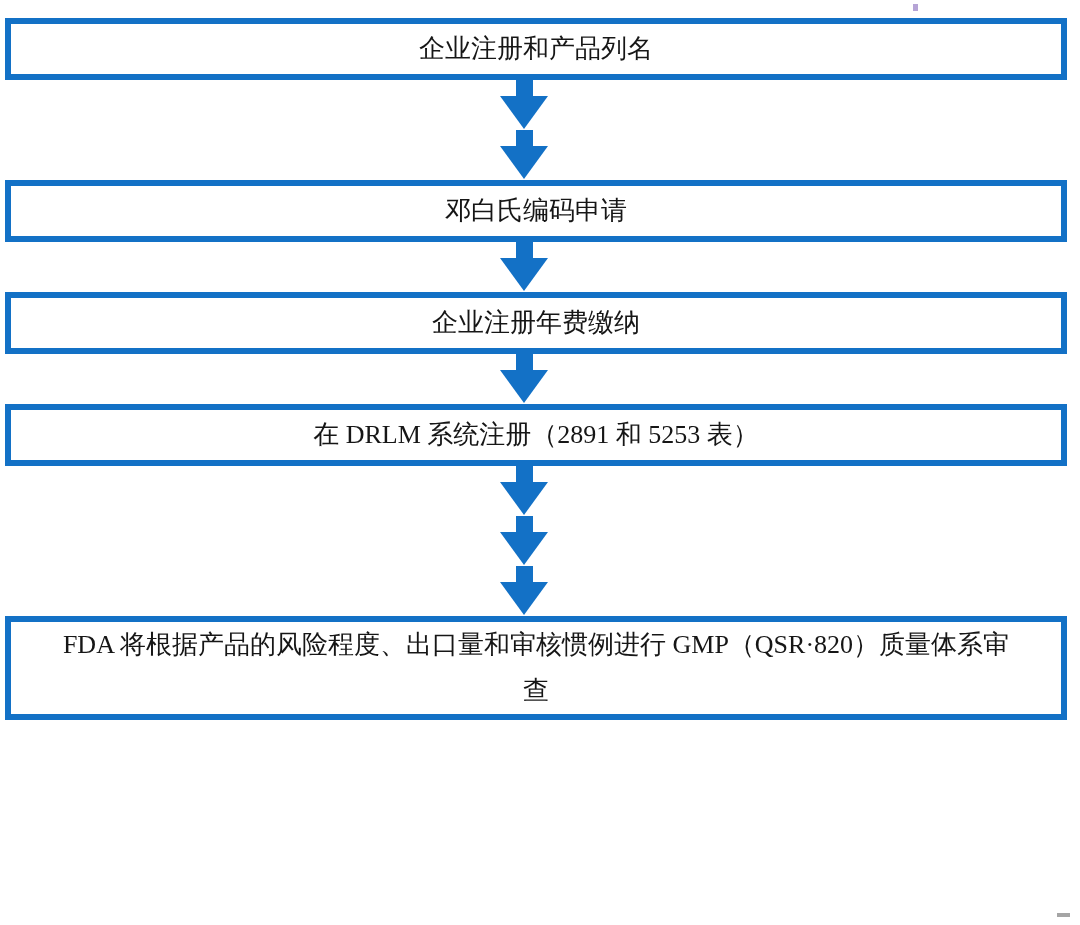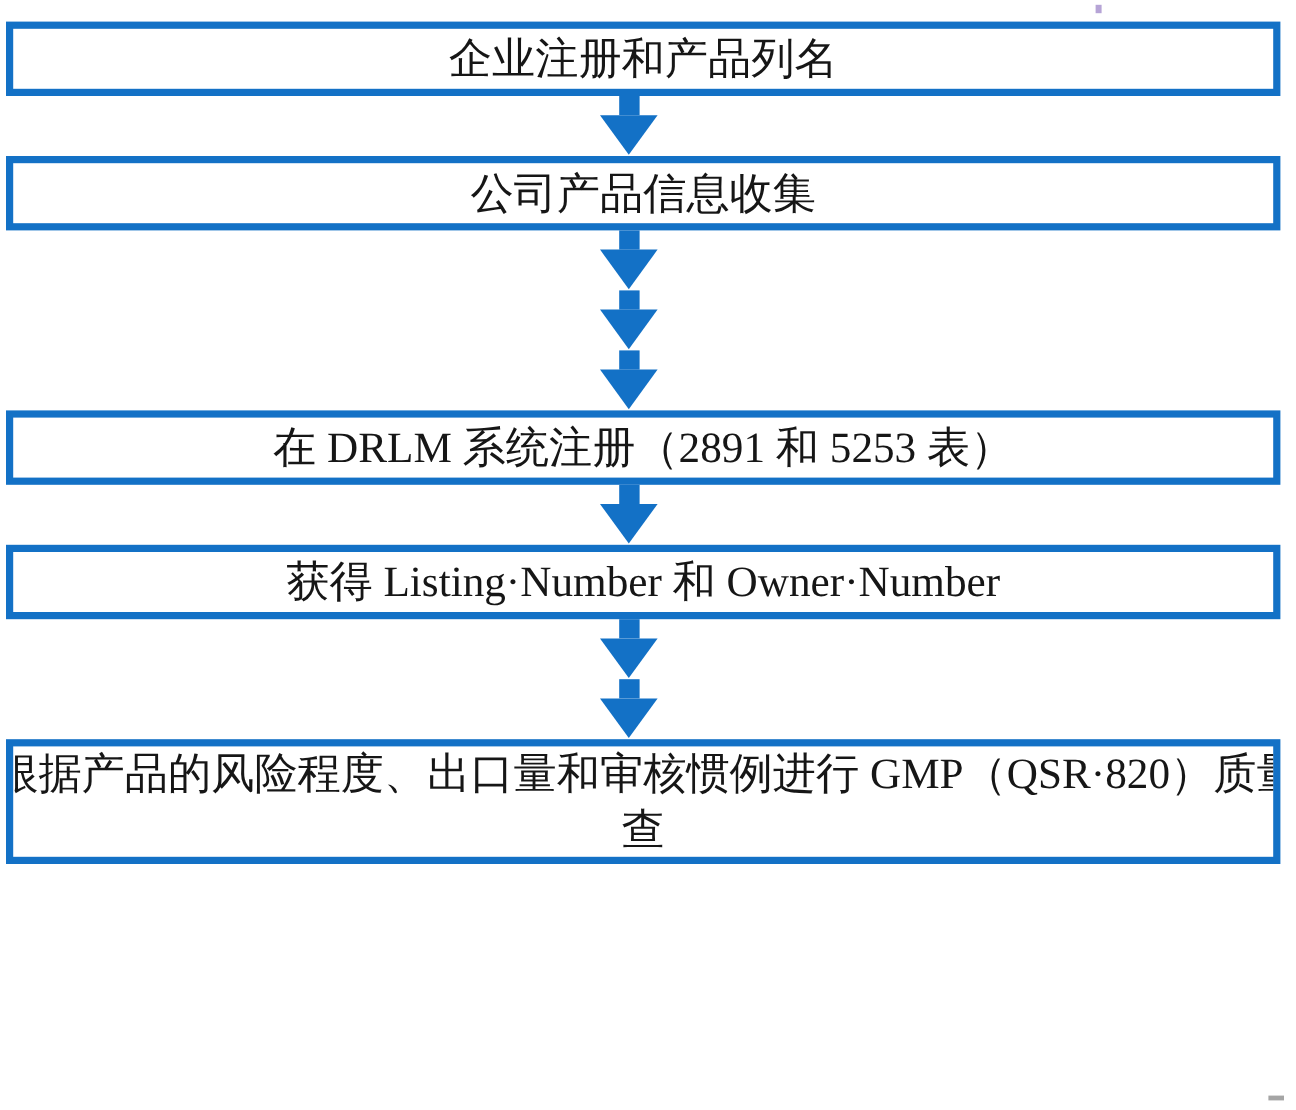--- a/index.html
+++ b/index.html
@@ -16,21 +16,21 @@
     color:var(--text);
   }
   .canvas{
     position:relative;width:1080px;height:925px;box-sizing:border-box;
     padding-top:18px;display:flex;flex-direction:column;overflow:hidden;
   }
   .flow-box{
     margin-left:5px;margin-right:13px;height:62px;flex:0 0 62px;
     border:6px solid var(--accent_blue);box-sizing:border-box;
     display:flex;align-items:center;justify-content:center;
-    font-size:36px;line-height:1;white-space:nowrap;overflow:hidden;
+    font-size:26px;line-height:1;white-space:nowrap;overflow:hidden;
     background:var(--background);
   }
   .flow-box.tall{
     height:104px;flex:0 0 104px;flex-direction:column;justify-content:center;
     white-space:nowrap;padding:0 10px;
   }
   .flow-box.tall .line{display:block;text-align:center;line-height:46px;}
   .arrow-wrap{
     height:50px;flex:0 0 50px;display:flex;flex-direction:column;
     align-items:center;justify-content:flex-start;
@@ -59,49 +59,49 @@
 <div class="canvas">
 
   <div class="flow-box">
     <span>企业注册和产品列名</span>
   </div>
   <div class="arrow-wrap">
     <div class="arrow-stem"></div>
     <div class="arrow-head"></div>
   </div>
 
+  <div class="arrow-wrap">
+    <div class="arrow-stem"></div>
+    <div class="arrow-head"></div>
+  </div>
+
   <div class="flow-box">
-    <span>公司产品信息收集</span>
+    <span>邓白氏编码申请</span>
   </div>
   <div class="arrow-wrap">
     <div class="arrow-stem"></div>
     <div class="arrow-head"></div>
   </div>
 
-  <div class="arrow-wrap">
-    <div class="arrow-stem"></div>
-    <div class="arrow-head"></div>
+  <div class="flow-box">
+    <span>企业注册年费缴纳</span>
   </div>
-
   <div class="arrow-wrap">
     <div class="arrow-stem"></div>
     <div class="arrow-head"></div>
   </div>
 
   <div class="flow-box">
     <span>在 DRLM 系统注册（2891 和 5253 表）</span>
   </div>
   <div class="arrow-wrap">
     <div class="arrow-stem"></div>
     <div class="arrow-head"></div>
   </div>
 
-  <div class="flow-box">
-    <span>获得 Listing·Number 和 Owner·Number</span>
-  </div>
   <div class="arrow-wrap">
     <div class="arrow-stem"></div>
     <div class="arrow-head"></div>
   </div>
 
   <div class="arrow-wrap">
     <div class="arrow-stem"></div>
     <div class="arrow-head"></div>
   </div>
 

